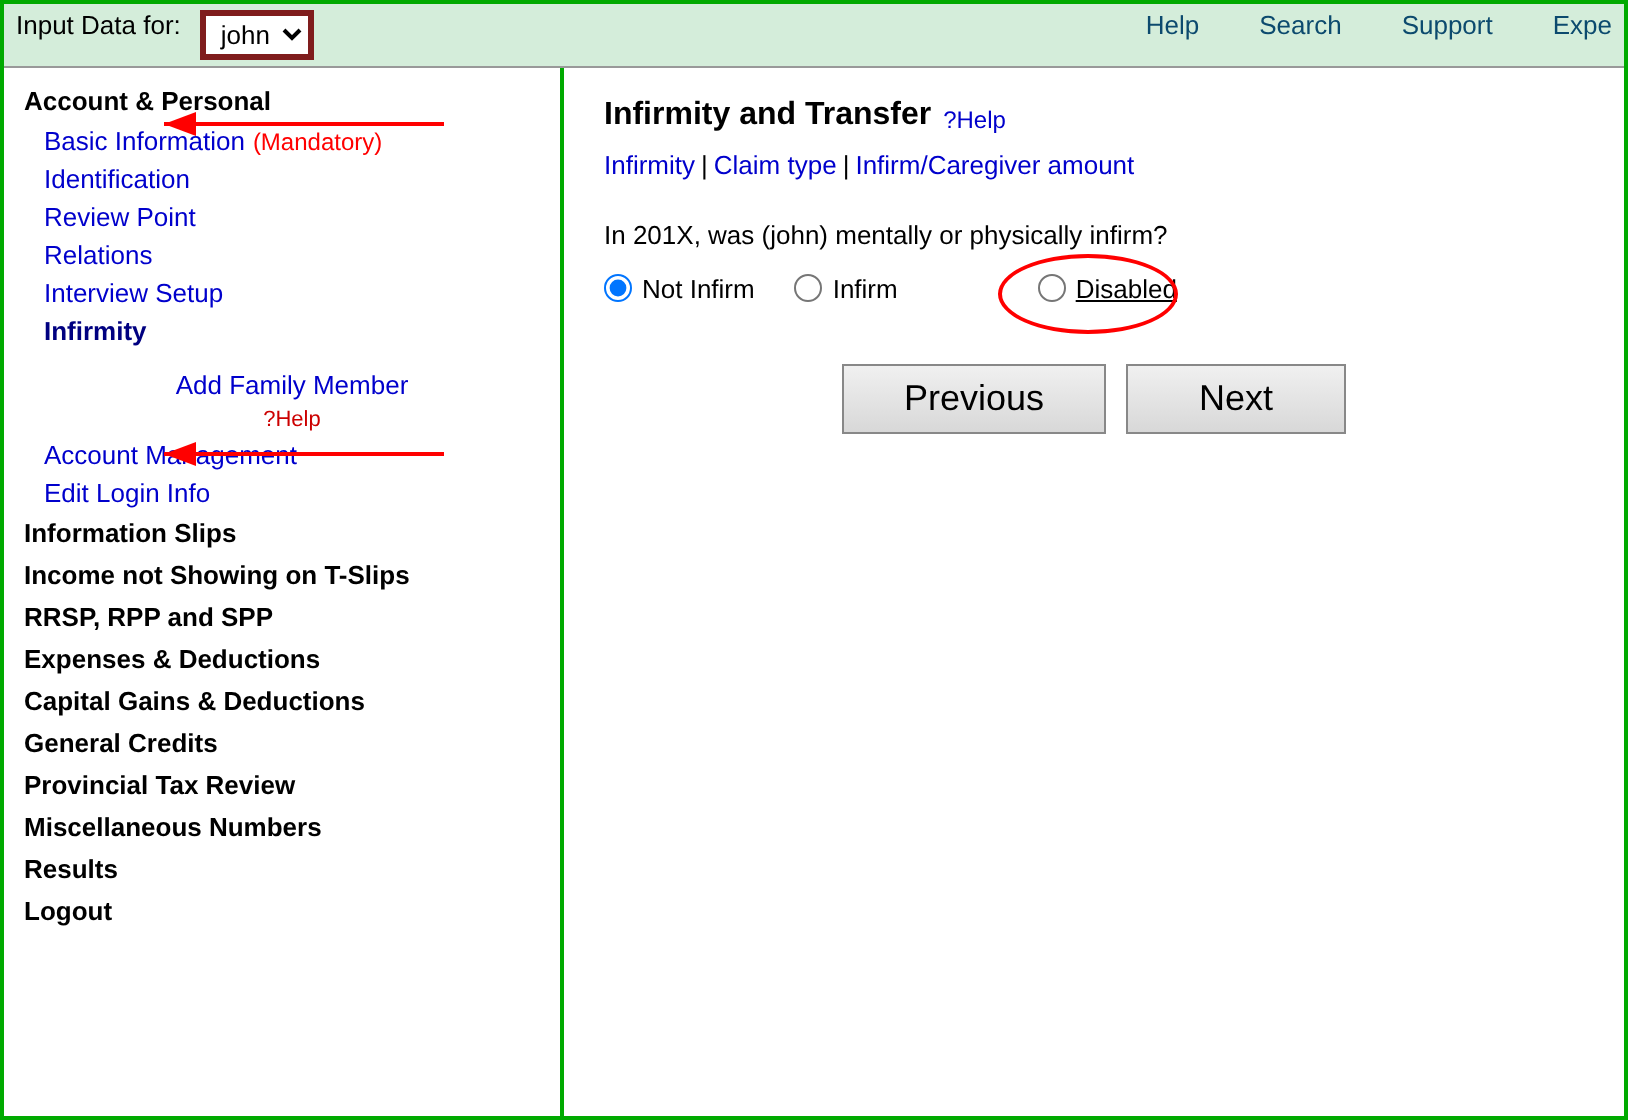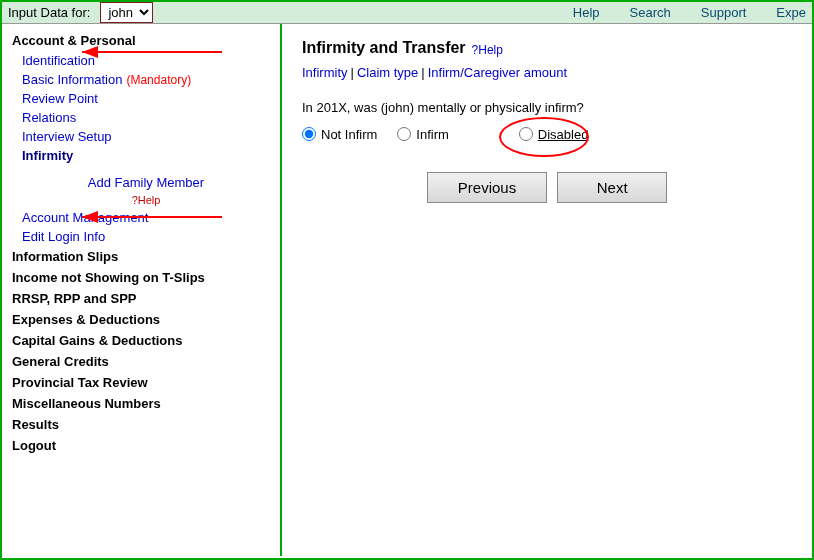--- a/index.html
+++ b/index.html
@@ -11,33 +11,32 @@
       height: 560px;
       overflow: hidden;
       border: 2px solid #00aa00;
     }
 
     
     #top-bar {
       background: #d4edda;
       border-bottom: 1px solid #999;
       display: flex;
-      align-items: center;
       padding: 3px 6px;
       gap: 10px;
-      height: 22px;
+      height: 32px;
     }
     #top-bar-label {
       font-size: 13px;
       color: #000;
     }
     #input-data-select {
       font-size: 13px;
       padding: 1px 3px;
-      border: 1px solid #7f1d1d;
+      border: 3px solid #7f1d1d;
       background: #fff;
     }
     #top-nav {
       display: flex;
       gap: 30px;
       margin-left: auto;
     }
     .top-nav-link {
       color: #0c4a6e;
       cursor: pointer;
@@ -185,21 +184,21 @@
     }
 
     #button-row {
       display: flex;
       gap: 10px;
       justify-content: center;
     }
 
     .nav-button {
       padding: 6px 30px;
-      font-size: 15px;
+      font-size: 18px;
       background: linear-gradient(to bottom, #f0f0f0, #d8d8d8);
       border: 1px solid #888;
       cursor: pointer;
       color: #000;
       min-width: 110px;
     }
 
     .arrow-svg {
       position: absolute;
       pointer-events: none;
@@ -238,25 +237,25 @@
       <defs>
         <marker id="arrowhead2" markerWidth="8" markerHeight="6" refX="8" refY="3" orient="auto">
           <polygon points="0 0, 8 3, 0 6" fill="red"></polygon>
         </marker>
       </defs>
       <path d="M 160,15 Q 100,15 20,15" stroke="red" stroke-width="2" fill="none" marker-end="url(#arrowhead2)"></path>
     </svg>
 
     <div class="sidebar-section-header">Account &amp; Personal</div>
 
-    <div class="sidebar-item">Identification</div>
     <div class="sidebar-item mandatory">
       <span>Basic Information</span>
       <span class="mandatory-label">(Mandatory)</span>
     </div>
+    <div class="sidebar-item">Identification</div>
     <div class="sidebar-item">Review Point</div>
     <div class="sidebar-item">Relations</div>
     <div class="sidebar-item">Interview Setup</div>
     <div class="sidebar-item active">Infirmity</div>
 
     <div class="sidebar-divider"></div>
 
     <div class="sidebar-item" style="display:flex; align-items:center; gap:4px;flex-direction:column;">
       <span>Add Family Member</span>
       <span class="help-question sidebar-help-text">?Help</span>

